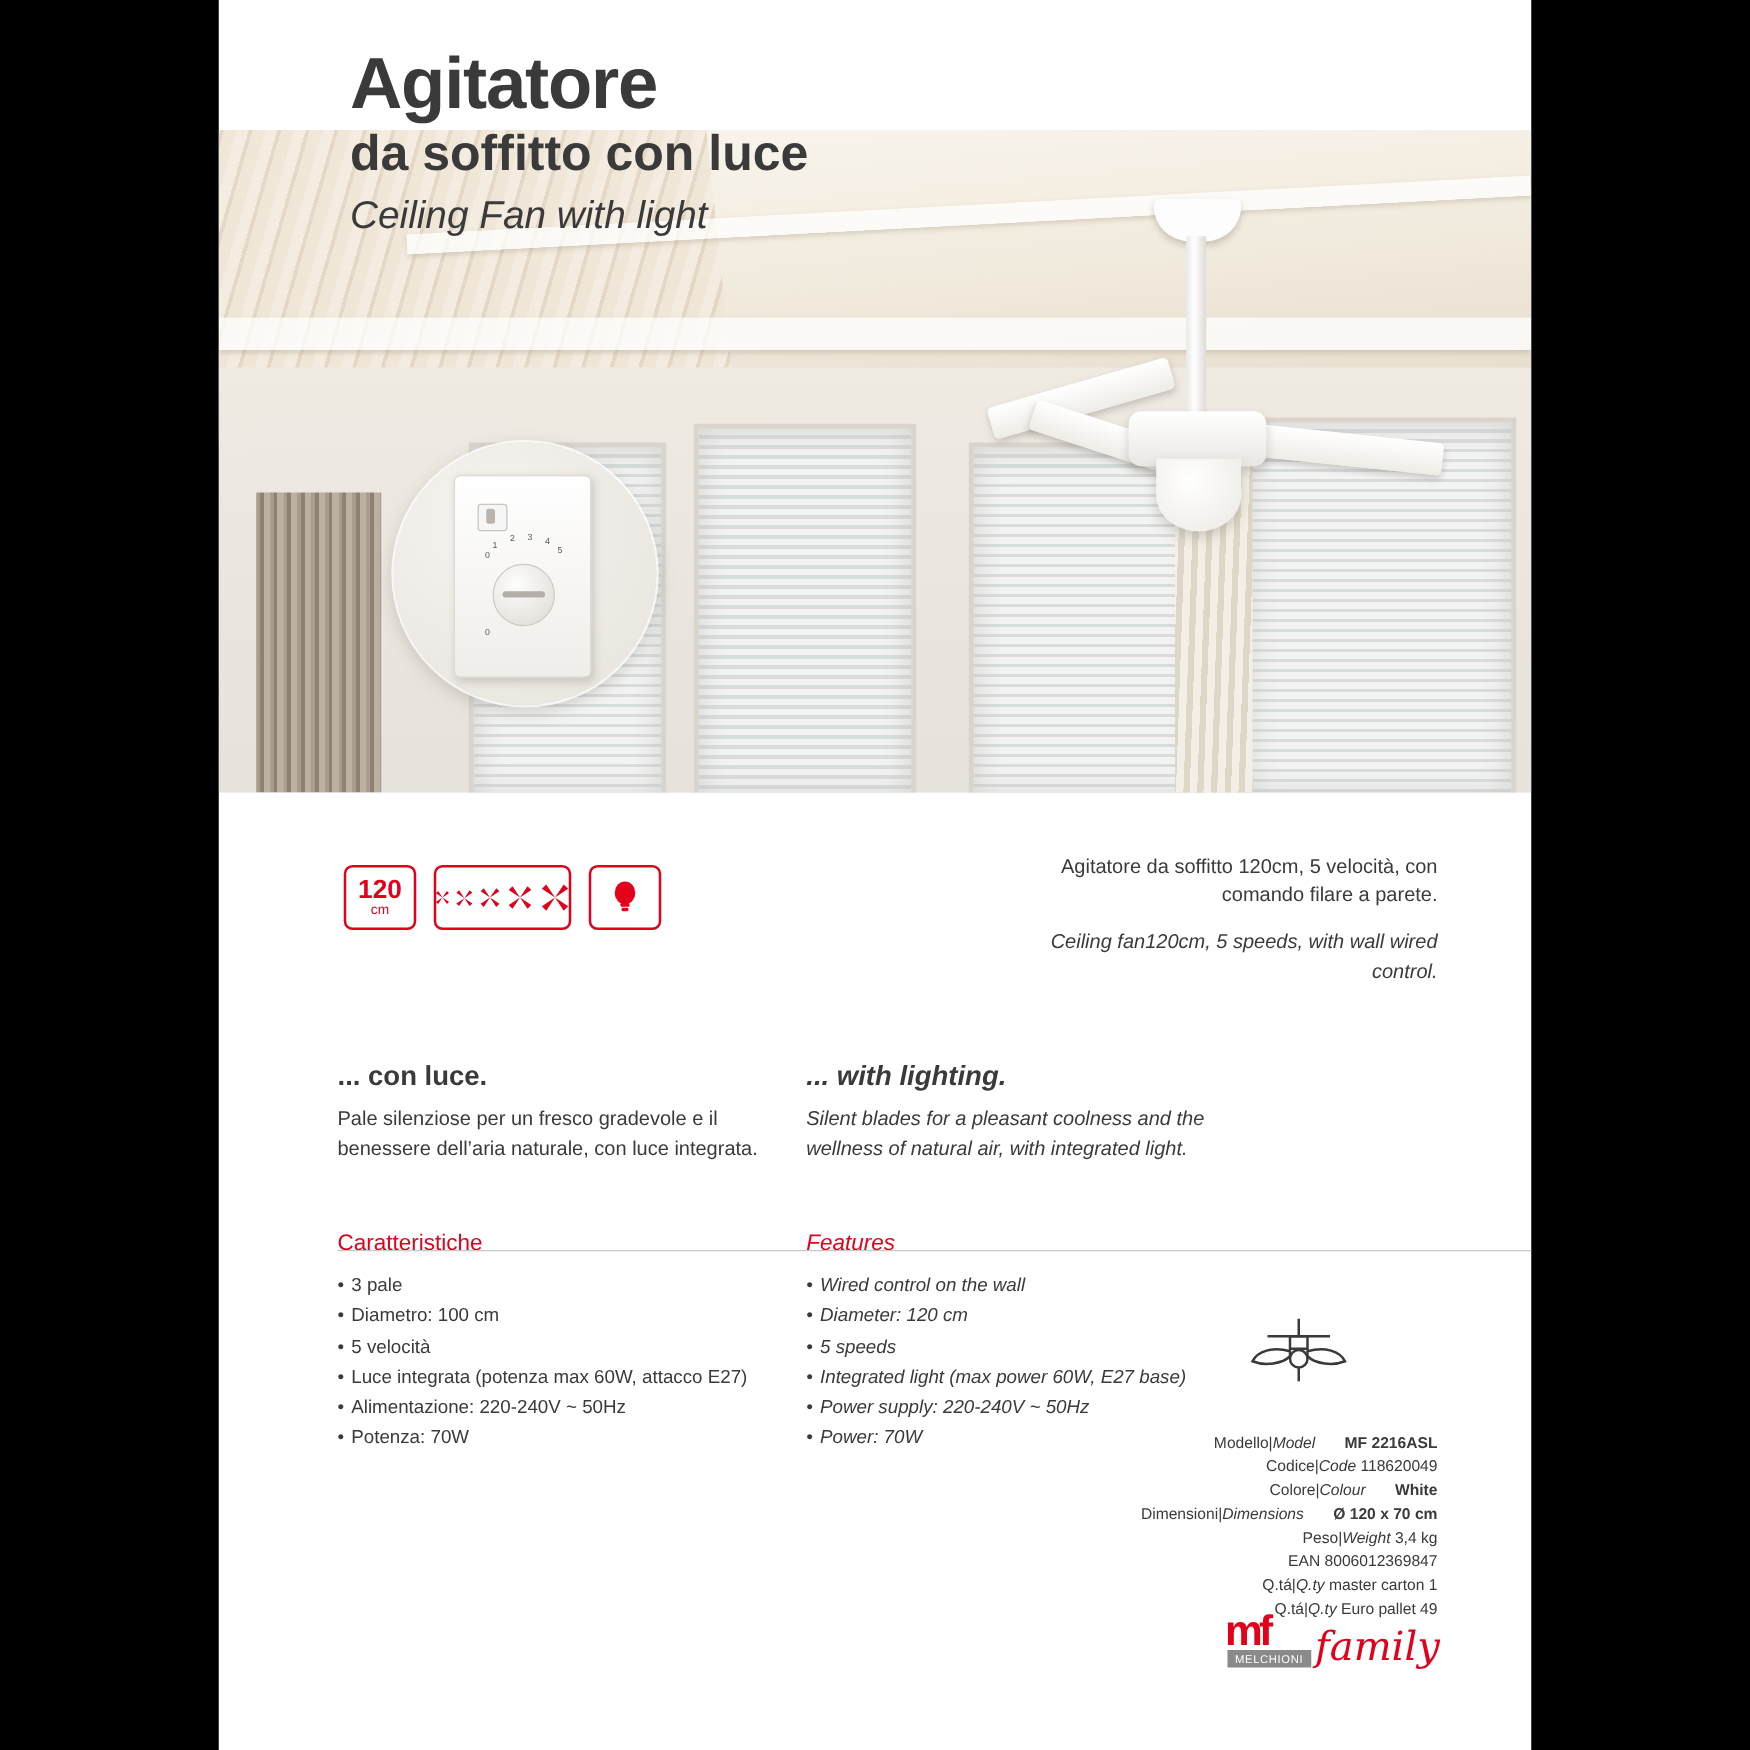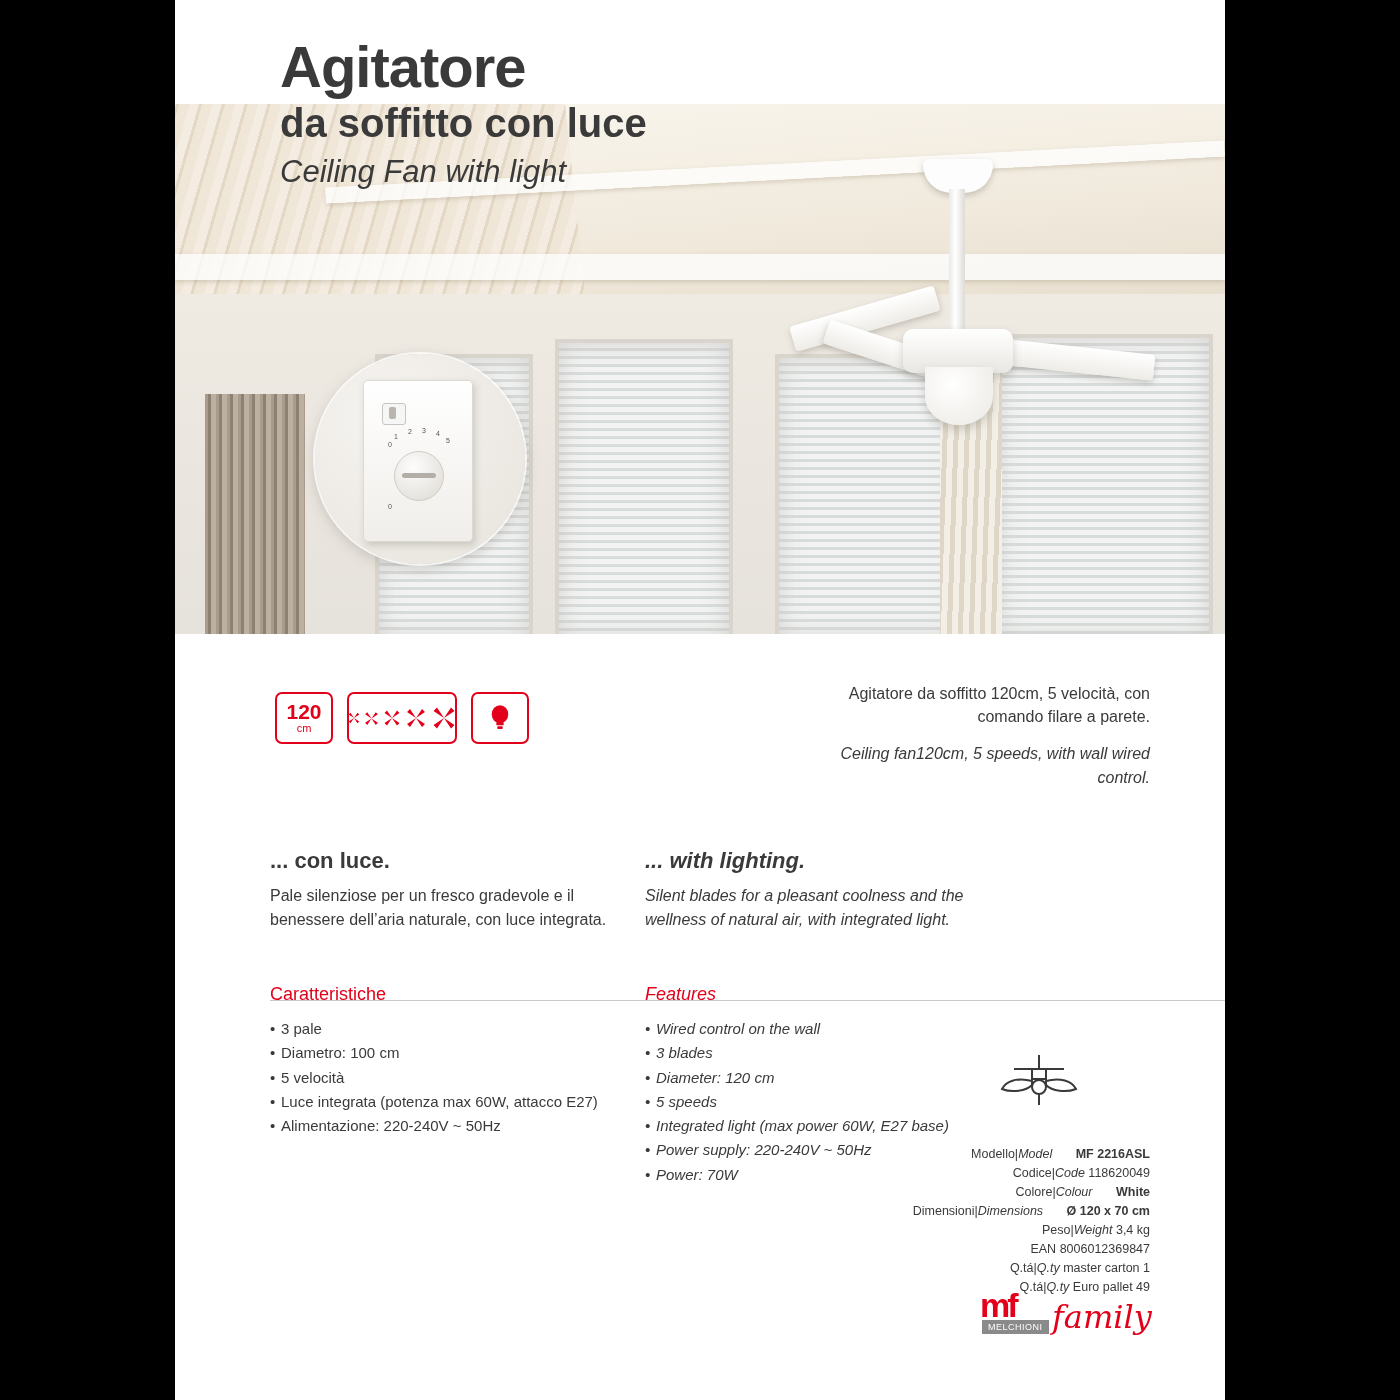--- a/index.html
+++ b/index.html
@@ -455,31 +455,31 @@
     <div class="lead">... con luce.</div>
     <div class="body-txt">Pale silenziose per un fresco gradevole e il benessere dell’aria naturale, con luce integrata.</div>
     <div style="height:52px"></div>
     <div class="feat-head">Caratteristiche</div>
     <ul class="feat">
       <li>3 pale</li>
       <li>Diametro: 100 cm</li>
       <li>5 velocità</li>
       <li>Luce integrata (potenza max 60W, attacco E27)</li>
       <li>Alimentazione: 220-240V ~ 50Hz</li>
+      <li>Potenza: 70W</li>
     </ul>
   </div>
 
   <div class="col-right">
     <div class="lead ital">... with lighting.</div>
     <div class="body-txt ital">Silent blades for a pleasant coolness and the wellness of natural air, with integrated light.</div>
     <div style="height:52px"></div>
     <div class="feat-head ital">Features</div>
     <ul class="feat ital">
       <li>Wired control on the wall</li>
-      <li>3 blades</li>
       <li>Diameter: 120 cm</li>
       <li>5 speeds</li>
       <li>Integrated light (max power 60W, E27 base)</li>
       <li>Power supply: 220-240V ~ 50Hz</li>
       <li>Power: 70W</li>
     </ul>
   </div>
 
   <div class="rule"></div>
 

